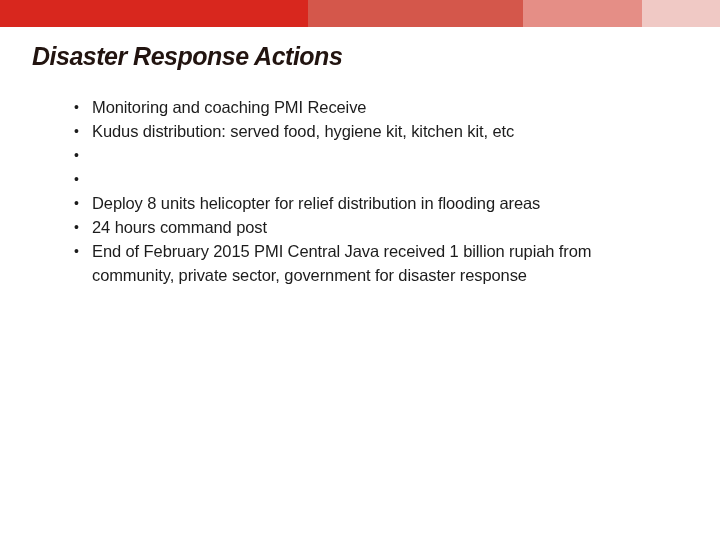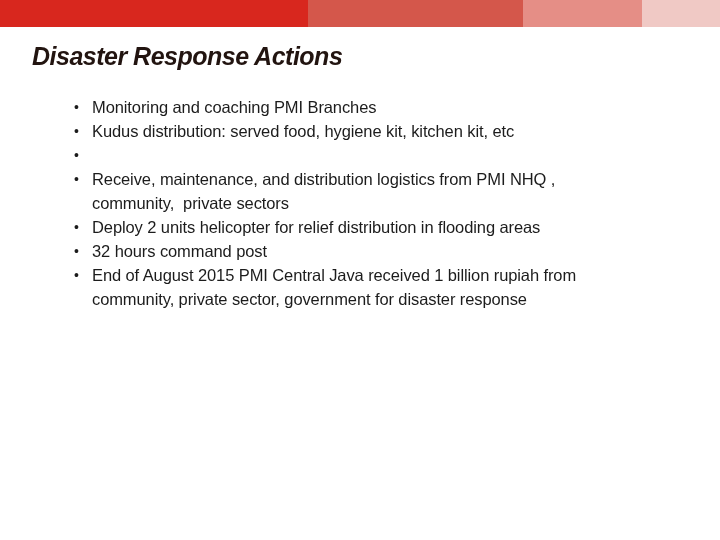--- a/index.html
+++ b/index.html
@@ -64,41 +64,39 @@
       <div class="banner-seg" style="width: 215px; background: rgb(212, 87, 75);"></div>
       <div class="banner-seg" style="width: 119px; background: rgb(229, 142, 134);"></div>
       <div class="banner-seg" style="width: 78px; background: rgb(240, 201, 197);"></div>
     </div>
 
   <h1 class="title" style="color: rgb(34, 20, 16);">Disaster Response Actions</h1>
 
   <ul class="bullets">
     <li style="color: rgb(28, 28, 28);">
       <span class="marker">•</span>
-      <span class="btext">Monitoring and coaching PMI Branches</span>
+      <span class="btext">Monitoring and coaching PMI Receive</span>
     </li>
     <li style="color: rgb(28, 28, 28);">
       <span class="marker">•</span>
       <span class="btext">Kudus distribution: served food, hygiene kit, kitchen kit, etc</span>
     </li>
     <li style="color: rgb(28, 28, 28);">
       <span class="marker">•</span>
     </li>
     <li style="color: rgb(28, 28, 28);">
       <span class="marker">•</span>
-      <span class="btext">Receive, maintenance, and distribution logistics from PMI NHQ ,
-community,  private sectors</span>
     </li>
     <li style="color: rgb(28, 28, 28);">
       <span class="marker">•</span>
-      <span class="btext">Deploy 2 units helicopter for relief distribution in flooding areas</span>
+      <span class="btext">Deploy 8 units helicopter for relief distribution in flooding areas</span>
     </li>
     <li style="color: rgb(28, 28, 28);">
       <span class="marker">•</span>
-      <span class="btext">32 hours command post</span>
+      <span class="btext">24 hours command post</span>
     </li>
     <li style="color: rgb(28, 28, 28);">
       <span class="marker">•</span>
-      <span class="btext">End of August 2015 PMI Central Java received 1 billion rupiah from
+      <span class="btext">End of February 2015 PMI Central Java received 1 billion rupiah from
 community, private sector, government for disaster response</span>
     </li>
   </ul>
 </div>
 
 </body></html>

